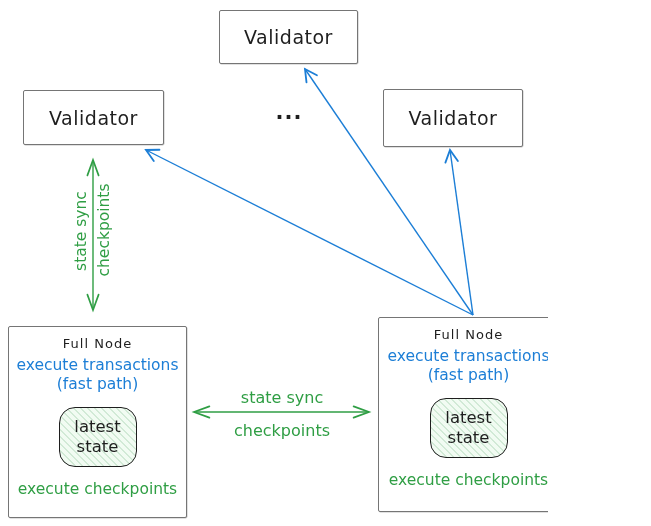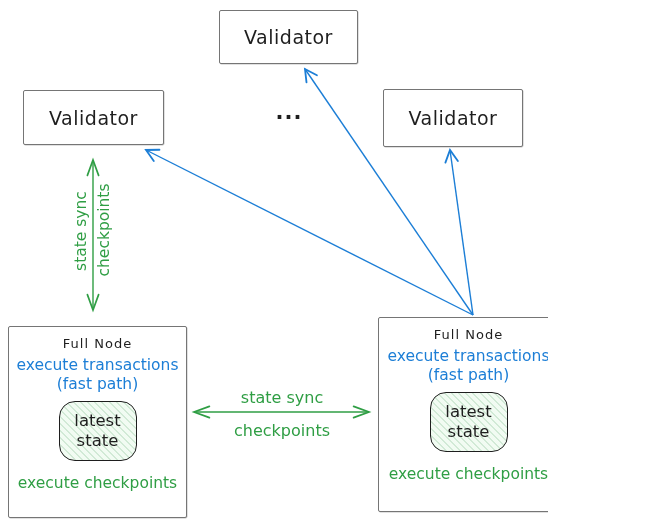--- a/index.html
+++ b/index.html
@@ -23,21 +23,21 @@
     font-size:21px; font-weight:bold; letter-spacing:1px; color:var(--text);
   }
   .fullnode{
     position:absolute; background:#fff; border:1.6px solid var(--box-border);
     border-radius:2px; display:flex; flex-direction:column; align-items:center;
     text-align:center; box-shadow:0.5px 0.5px 0 rgba(120,120,120,.45);
   }
   .fn-title{font-size:13px; margin-top:9px; letter-spacing:1px;}
   .fn-blue{color:var(--blue); font-size:15.5px; line-height:1.22; margin-top:5px;}
   .state-box{
-    margin-top:7px; width:76px; height:58px; border:1.7px solid #1e1e1e;
+    margin-top:13px; width:76px; height:58px; border:1.7px solid #1e1e1e;
     border-radius:16px; display:flex; flex-direction:column; align-items:center;
     justify-content:center; font-size:16.5px; line-height:1.18; color:var(--text);
     background:
       repeating-linear-gradient(45deg,
         rgba(47,158,68,.22) 0px, rgba(47,158,68,.22) 1.4px,
         rgba(240,251,241,.9) 1.4px, rgba(240,251,241,.9) 5px);
   }
   .fn-green{color:var(--green); font-size:15.5px; margin-top:13px;text-align:right;}
   .edge-label{position:absolute; white-space:nowrap;}
   .lbl-orchestrate{left:363px; top:219px; color:var(--blue); font-size:15px;}

